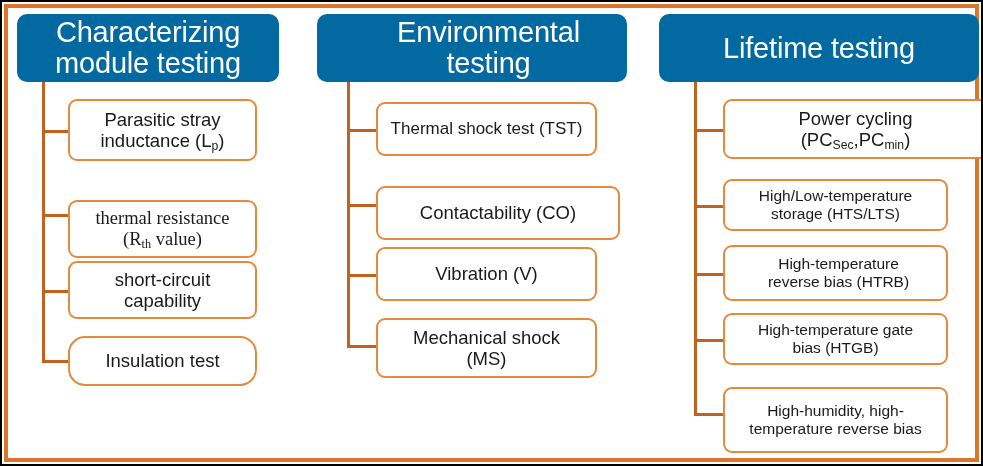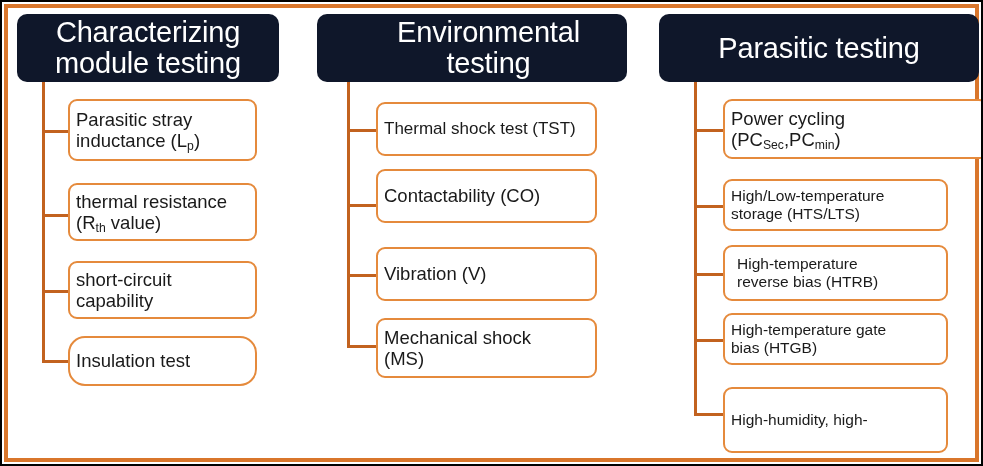--- a/index.html
+++ b/index.html
@@ -40,21 +40,21 @@
     left: 0;
     top: 0;
     width: 983px;
     height: 466px;
   }
 
   
   .col-header {
     position: absolute;
     box-sizing: border-box;
-    background: #0f172a;
+    background: #0369a1;
     border-radius: 10px;
     color: #ffffff;
     display: flex;
     align-items: center;
     justify-content: center;
     text-align: center;
     line-height: 1.06;
     font-size: 29px;
     letter-spacing: -0.2px;
     padding: 2px 8px;
@@ -65,21 +65,21 @@
   .node {
     position: absolute;
     box-sizing: border-box;
     background: #ffffff;
     border: 2px solid #E58A3C;
     border-radius: 9px;
     color: #1a1a1a;
     display: flex;
     align-items: center;
     justify-content: center;
-    text-align: left;
+    text-align: center;
     line-height: 1.14;
     padding: 2px 6px;
   }
   .node .txt { display: block; width: 100%; }
 
   .node.s18 { font-size: 18.5px; }
   .node.s17 { font-size: 17px; }
   .node.s16 { font-size: 15.5px; }
 
   sub {
@@ -123,21 +123,21 @@
     <div class="branch" style="left:40px; top:288px; width:28px;"></div>
     <div class="branch" style="left:40px; top:358px; width:28px;"></div>
 
     <div class="node s18" style="left:66px; top:97px; width:189px; height:62px;">
       <span class="txt">
         <span>Parasitic stray</span><br>
         <span><span>inductance (L</span><sub>p</sub><span>)</span></span>
       </span>
     </div>
 
-    <div class="node s18" style="left:66px; top:181px; width:189px; height:58px;">
+    <div class="node s18" style="left:66px; top:198px; width:189px; height:58px;font-family:Liberation Serif, serif;">
       <span class="txt">
         <span>thermal resistance</span><br>
         <span><span>(R</span><sub>th</sub><span> value)</span></span>
       </span>
     </div>
 
     <div class="node s18" style="left:66px; top:259px; width:189px; height:58px;">
       <span class="txt">
         <span>short-circuit</span><br>
         <span>capability</span>
@@ -162,42 +162,42 @@
     <div class="branch" style="left:345px; top:202px; width:31px;"></div>
     <div class="branch" style="left:345px; top:272px; width:31px;"></div>
     <div class="branch" style="left:345px; top:343px; width:31px;"></div>
 
     <div class="node s17" style="left:374px; top:100px; width:221px; height:54px;">
       <span class="txt">
         <span>Thermal shock test (TST)</span>
       </span>
     </div>
 
-    <div class="node s18" style="left:374px; top:167px; width:221px; height:54px;">
+    <div class="node s18" style="left:374px; top:184px; width:244px; height:54px;">
       <span class="txt">
         <span>Contactability (CO)</span>
       </span>
     </div>
 
     <div class="node s18" style="left:374px; top:245px; width:221px; height:54px;">
       <span class="txt">
         <span>Vibration (V)</span>
       </span>
     </div>
 
     <div class="node s18" style="left:374px; top:316px; width:221px; height:60px;">
       <span class="txt">
         <span>Mechanical shock</span><br>
         <span>(MS)</span>
       </span>
     </div>
 
     <div class="col-header" style="left:657px; top:12px; width:320px; height:68px;">
       <div>
-        <span>Parasitic testing</span>
+        <span>Lifetime testing</span>
       </div>
     </div>
 
     <div class="trunk" style="left:692px; top:80px; height:334px;"></div>
 
     <div class="branch" style="left:692px; top:127px; width:31px;"></div>
     <div class="branch" style="left:692px; top:203px; width:31px;"></div>
     <div class="branch" style="left:692px; top:271px; width:31px;"></div>
     <div class="branch" style="left:692px; top:337px; width:31px;"></div>
     <div class="branch" style="left:692px; top:411px; width:31px;"></div>
@@ -226,17 +226,18 @@
     <div class="node s16" style="left:721px; top:311px; width:225px; height:52px;">
       <span class="txt">
         <span>High-temperature gate</span><br>
         <span>bias (HTGB)</span>
       </span>
     </div>
 
     <div class="node s16" style="left:721px; top:377px; width:225px; height:66px;margin-top:8px;">
       <span class="txt">
         <span>High-humidity, high-</span><br>
+        <span>temperature reverse bias</span>
       </span>
     </div>
 
   </div>
 </div>
 
 </body></html>

